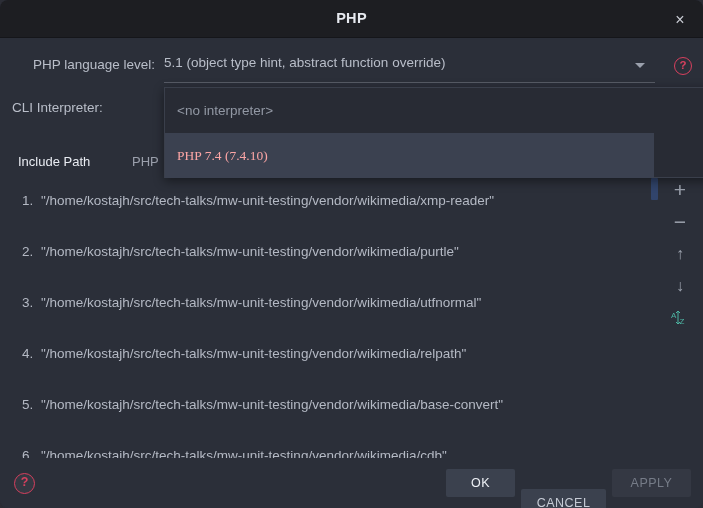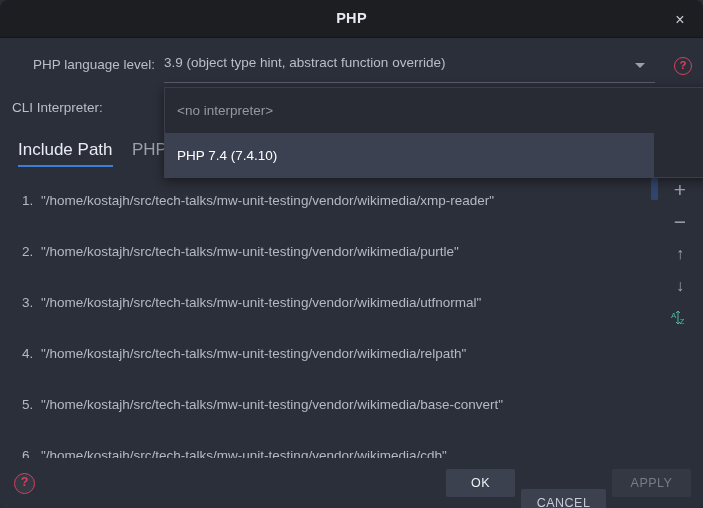--- a/index.html
+++ b/index.html
@@ -110,24 +110,24 @@
   }
 
   
   #tabs {
     position: absolute;
     left: 0; top: 136px;
     width: 703px; height: 32px;
   }
   .tab {
     position: absolute;
-    top: 0;
+    top: 12px;
     height: 31px;
     line-height: 28px;
-    font-size: 17px;
+    font-size: 13px;
     color: #9ba0ac;
     white-space: nowrap;
     cursor: pointer;
   }
   .tab.active { color: #e9ecf2; }
   .tab.active::after {
     content: "";
     position: absolute;
     left: 0; right: 0; bottom: 0;
     height: 2.5px;
@@ -250,35 +250,35 @@
     left: 0;
     width: 489px;
     height: 45px;
     font-size: 13.5px;
     line-height: 45px;
     padding-left: 12px;
     white-space: nowrap;
     cursor: pointer;
   }
   #popup-item-0 { top: 0;  color: #9298a4; background: #282b34; }
-  #popup-item-1 { top: 45px; color: #ffffff; background: #3b4150; }
+  #popup-item-1 { top: 45px; color: #fca5a5; background: #3b4150; font-family: Liberation Serif, serif; }
 </style>
 </head>
 <body>
 
 <div id="dialog">
 
   <div id="titlebar">
     <div id="titlebar-title">PHP</div>
     <div id="titlebar-close">×</div>
   </div>
 
   <div class="form-label" id="lang-label">PHP language level:</div>
   <div id="lang-field">
-    <span>3.9 (object type hint, abstract function override)</span>
+    <span>5.1 (object type hint, abstract function override)</span>
     <span id="lang-arrow"></span>
   </div>
   <div id="lang-underline"></div>
   <div id="lang-help">?</div>
 
   <div class="form-label" id="cli-label">CLI Interpreter:</div>
   <div id="cli-browse">…</div>
 
   <div id="tabs">
     <div class="tab active" id="tab-0">Include Path</div>

